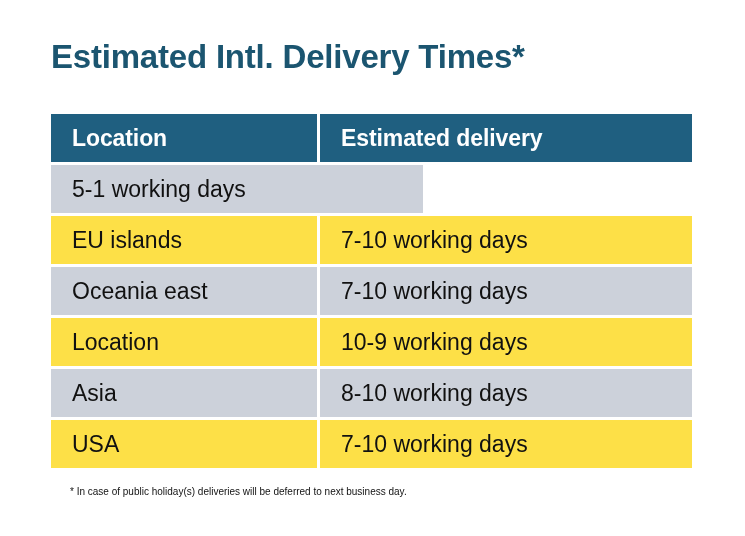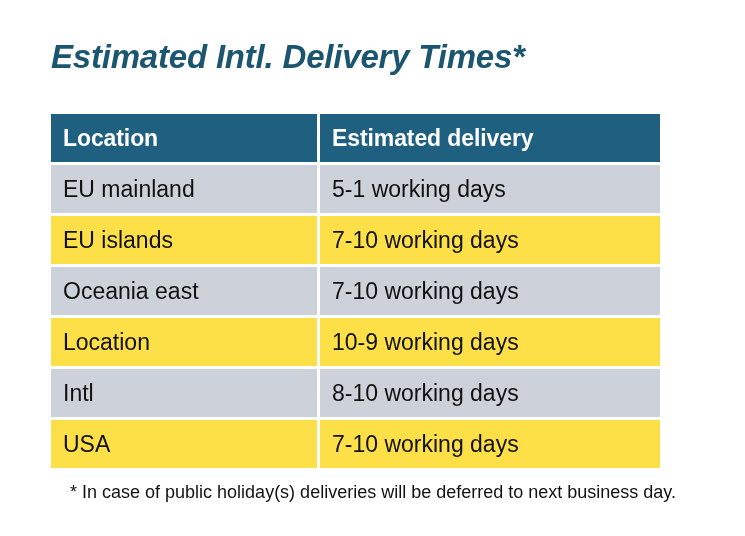--- a/index.html
+++ b/index.html
@@ -29,21 +29,20 @@
     position: absolute;
     left: 51px;
     top: 37px;
     width: 640px;
     font-size: 33px;
     font-weight: bold;
     color: #1b5570;
     letter-spacing: -0.2px;
     line-height: 40px;
     white-space: nowrap;
-    font-style: italic;
   }
 
   
   #delivery-table {
     position: absolute;
     left: 51px;
     top: 114px;
     width: 641px;
   }
 
@@ -56,32 +55,32 @@
     margin-bottom: 16px;
   }
 
   .t-cell {
     box-sizing: border-box;
     height: 48px;
     display: flex;
     align-items: center;
     font-size: 23px;
     color: #111111;
-    padding-left: 12px;
+    padding-left: 21px;
     padding-right: 8px;
     white-space: nowrap;
     overflow: hidden;
   }
 
   .col-location {
     width: 266px;
     margin-right: 3px;
   }
   .col-delivery {
-    width: 340px;
+    width: 372px;
   }
 
   
   .t-row.header .t-cell {
     background: #1f5f80;
     color: #ffffff;
     font-weight: bold;
     letter-spacing: -0.1px;
   }
 
@@ -92,62 +91,61 @@
   .t-row.shade-light .t-cell {
     background: #fde047;
   }
 
   
   #footnote {
     position: absolute;
     left: 70px;
     top: 482px;
     width: 660px;
-    font-size: 18px;
+    font-size: 10px;
     color: #121212;
     line-height: 20px;
     white-space: nowrap;
   }
 </style>
 </head>
 <body>
 
 <div id="page">
 
   <div id="page-title">Estimated Intl. Delivery Times*</div>
 
   <div id="delivery-table">
 
     <div class="t-row header">
       <div class="t-cell col-location">Location</div>
       <div class="t-cell col-delivery">Estimated delivery</div>
     </div>
 
     <div class="t-row shade-dark">
-      <div class="t-cell col-location">EU mainland</div>
       <div class="t-cell col-delivery">5-1 working days</div>
     </div>
 
     <div class="t-row shade-light">
       <div class="t-cell col-location">EU islands</div>
       <div class="t-cell col-delivery">7-10 working days</div>
     </div>
 
     <div class="t-row shade-dark">
       <div class="t-cell col-location">Oceania east</div>
       <div class="t-cell col-delivery">7-10 working days</div>
     </div>
 
     <div class="t-row shade-light">
       <div class="t-cell col-location">Location</div>
       <div class="t-cell col-delivery">10-9 working days</div>
     </div>
 
     <div class="t-row shade-dark">
-      <div class="t-cell col-location">Intl</div>
+      <div class="t-cell col-location">Asia</div>
       <div class="t-cell col-delivery">8-10 working days</div>
     </div>
 
     <div class="t-row shade-light">
       <div class="t-cell col-location">USA</div>
       <div class="t-cell col-delivery">7-10 working days</div>
     </div>
 
   </div>
 

